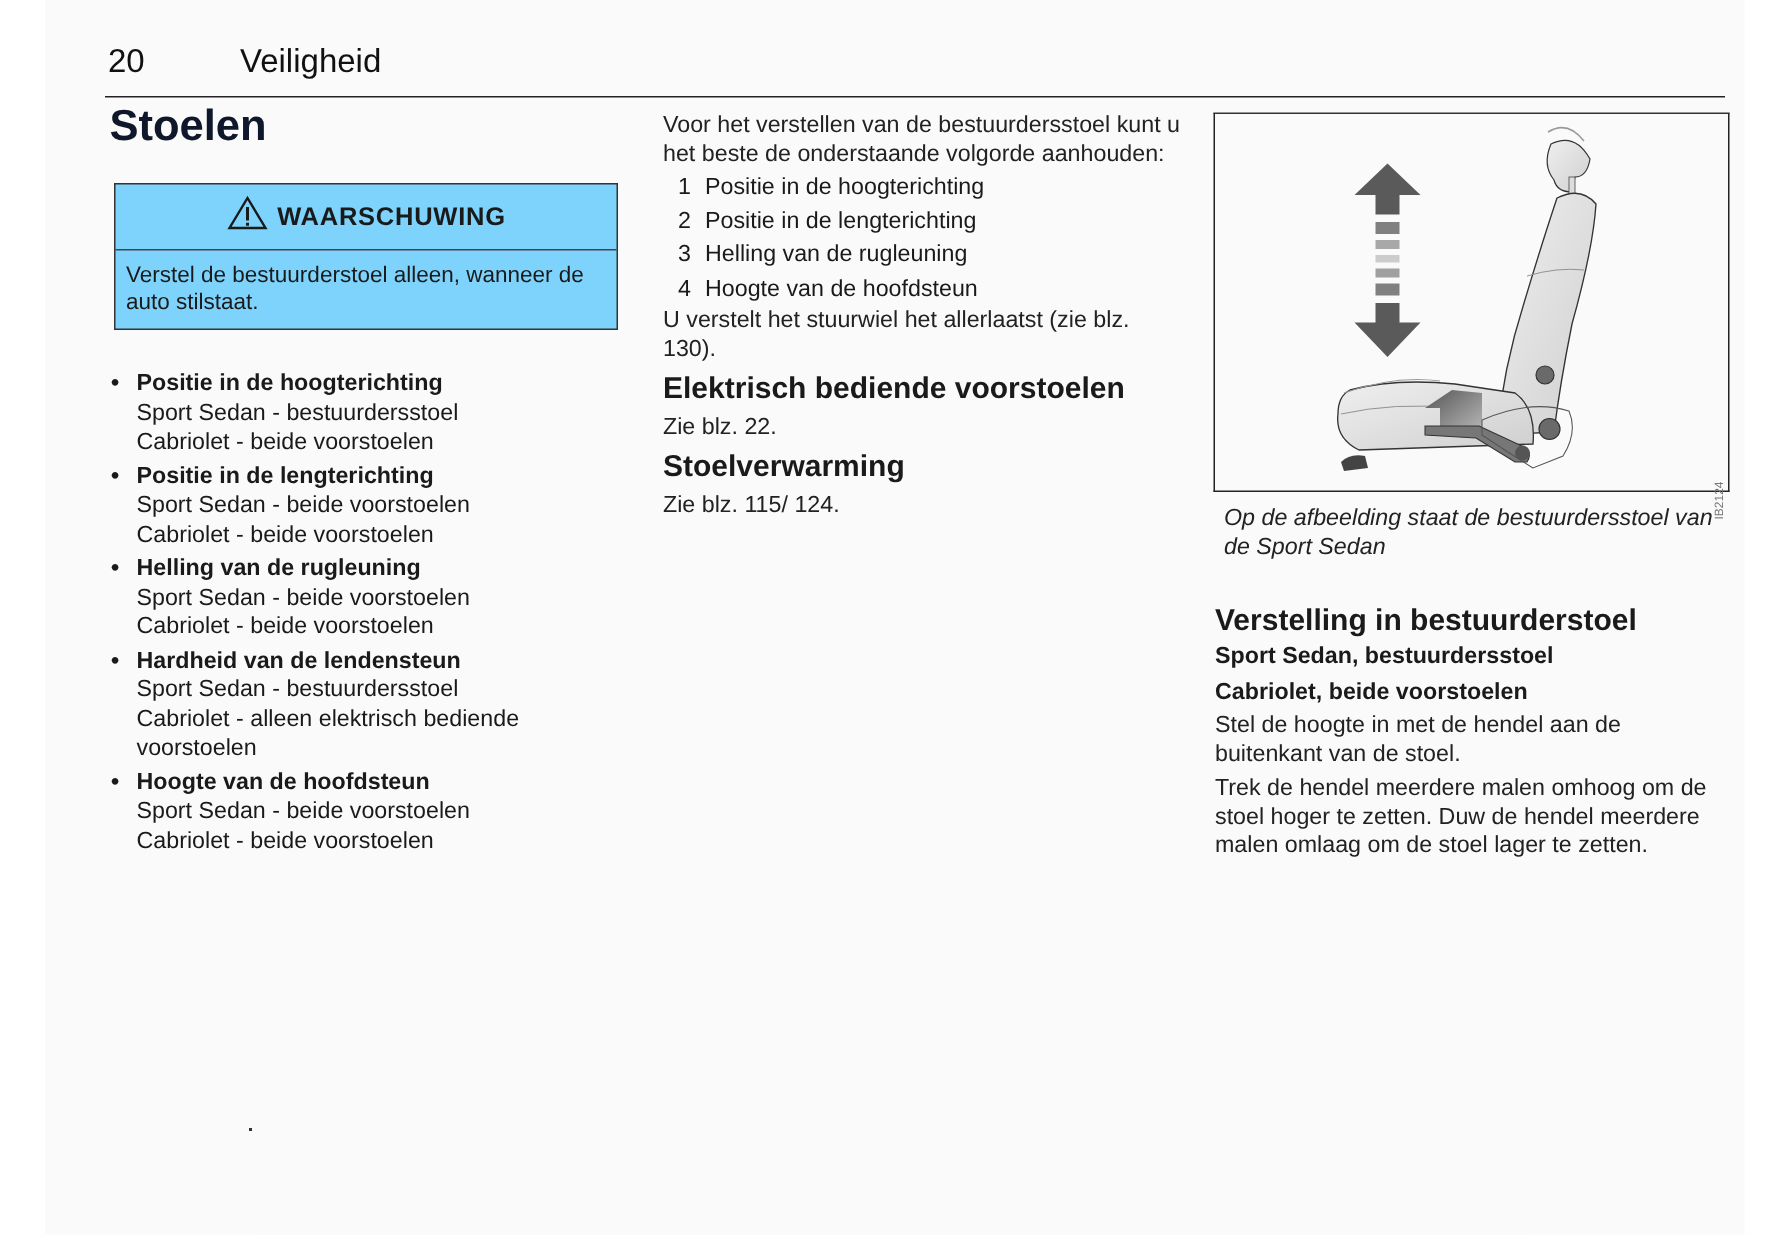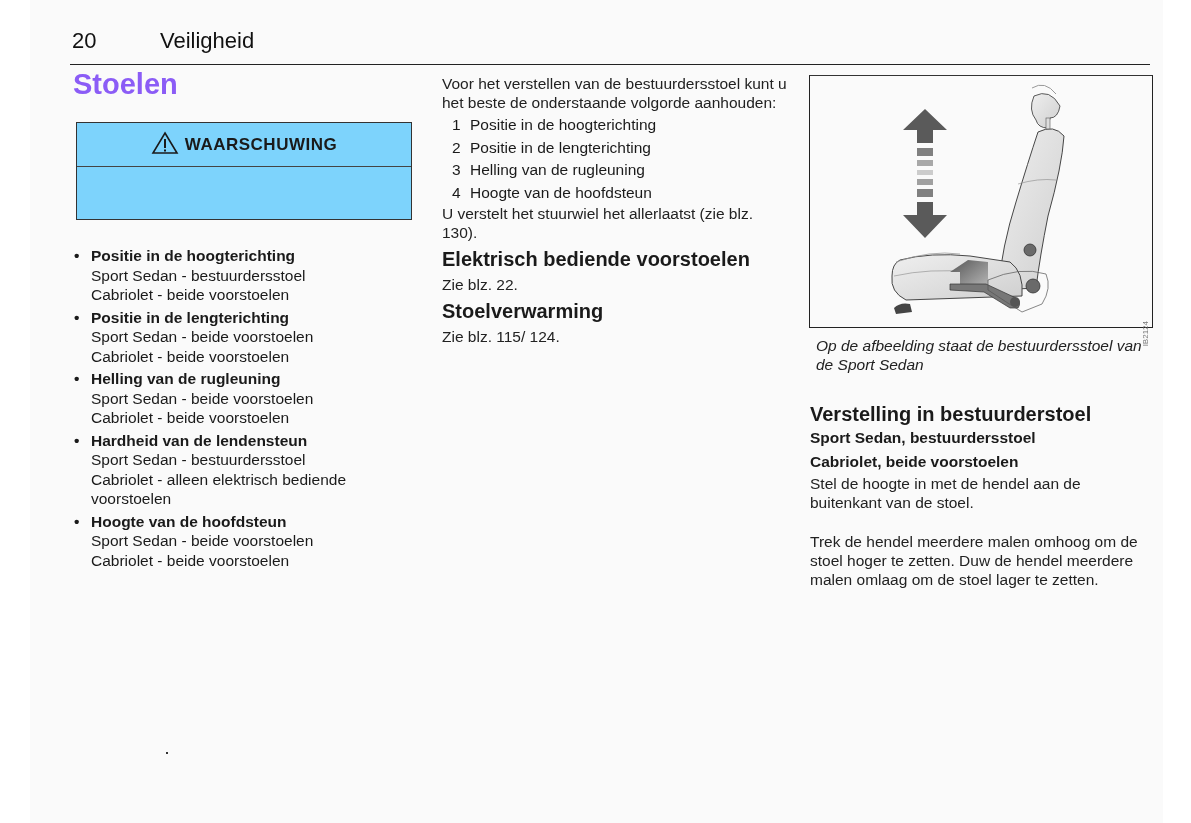--- a/index.html
+++ b/index.html
@@ -7,21 +7,21 @@
       width: 1191px; height: 823px; background: #ffffff; position: relative; overflow: hidden;
       font-family: "Liberation Sans", sans-serif; color: #1a1a1a;
     }
     .scan {
       position: absolute; left: 30px; top: 0; width: 1133px; height: 823px; background: #fafafa;
     }
     .abs { position: absolute; }
     .hdr-num { left: 72px; top: 28px; font-size: 22px; color: #111; }
     .hdr-sec { left: 160px; top: 28px; font-size: 22px; color: #111; }
     .hdr-rule { left: 70px; top: 64px; width: 1080px; height: 1px; background: #222; }
-    .title { left: 73px; top: 68px; font-size: 29px; font-weight: bold; color: #8b5cf6; }
+    .title { left: 73px; top: 68px; font-size: 29px; font-weight: bold; color: #0f172a; }
 
     .warn { left: 76px; top: 122px; width: 334px; height: 96px; border: 1px solid #333; background: #7dd3fc; }
     .warn-head { height: 43px; border-bottom: 1px solid #444; display: flex; align-items: center; justify-content: center; gap: 6px; }
     .warn-title { font-size: 17px; font-weight: bold; letter-spacing: 0.5px; }
     .warn-body { padding: 8px 6px 0 7px; font-size: 15px; line-height: 18px; }
 
     .h2 { font-size: 20px; font-weight: bold; color: #1a1a1a; }
     .p { font-size: 15.5px; line-height: 19px; color: #222; }
     .col1 { left: 74px; top: 236px; width: 345px; }
     .col1 .p { margin-top: 3px; }
@@ -38,21 +38,21 @@
     .col2 .h2 { margin-top: 6px; }
     .col2 .after { margin-top: 4px; }
 
     .fig { left: 809px; top: 75px; width: 342px; height: 251px; border: 1px solid #222; border-top-color: #333; background: #fafafa; }
     .fig svg { position: absolute; left: 0; top: 0; }
     .fig-id { position: absolute; right: 2px; bottom: 6px; font-size: 8px; color: #777; transform: rotate(-90deg); transform-origin: right bottom; white-space: nowrap; }
     .caption { left: 816px; top: 336px; width: 340px; font-size: 15.5px; font-style: italic; line-height: 19px; color: #222; }
     .col3 { left: 810px; top: 403px; width: 345px; }
     .col3 .h3 { font-size: 15.5px; font-weight: bold; line-height: 24px; }
     .col3 .p { margin-top: 0; }
-    .col3 .p + .p { margin-top: 20px; }
+    .col3 .p + .p { margin-top: 4px; }
     .speck { left: 166px; top: 752px; width: 2px; height: 2px; background: #333; }
   </style>
 </head>
 <body>
 
 <div class="scan"></div>
 
 <div class="abs hdr-num">20</div>
 <div class="abs hdr-sec">Veiligheid</div>
 <div class="abs hdr-rule"></div>
@@ -63,20 +63,21 @@
   <div class="warn-head">
     <span>
       <svg width="28" height="24" viewBox="0 0 28 24">
         <polygon points="14,2 26,22 2,22" fill="none" stroke="#1a1a1a" stroke-width="1.6"></polygon>
         <rect x="13" y="8" width="2" height="9" fill="#1a1a1a"></rect>
         <rect x="13" y="18.5" width="2" height="2" fill="#1a1a1a"></rect>
       </svg>
     </span>
     <span class="warn-title">WAARSCHUWING</span>
   </div>
+  <div class="warn-body">Verstel de bestuurderstoel alleen, wanneer de auto stilstaat.</div>
 </div>
 
 <div class="abs col1">
   <ul class="blist">
     <li>
       <span class="dot">•</span>
       <span class="bt">Positie in de hoogterichting</span>
       <span class="sub">Sport Sedan - bestuurdersstoel</span>
       <span class="sub">Cabriolet - beide voorstoelen</span>
     </li>

